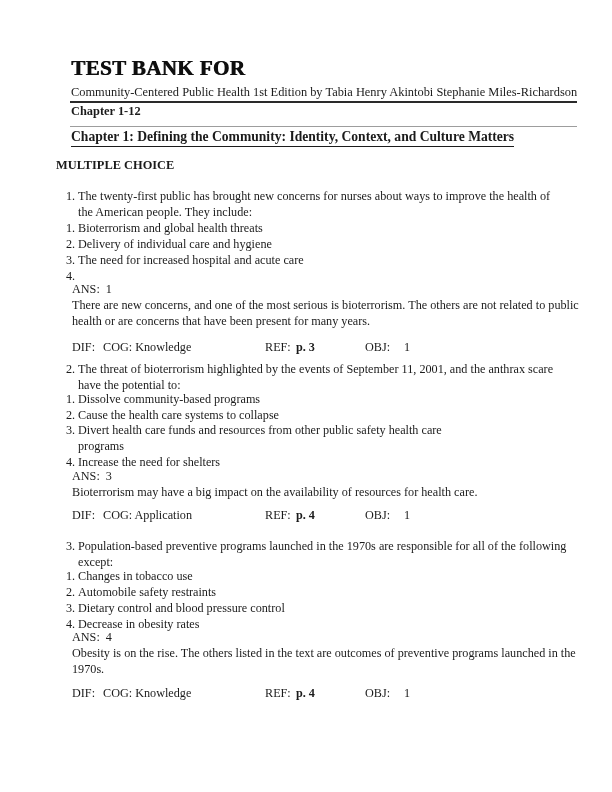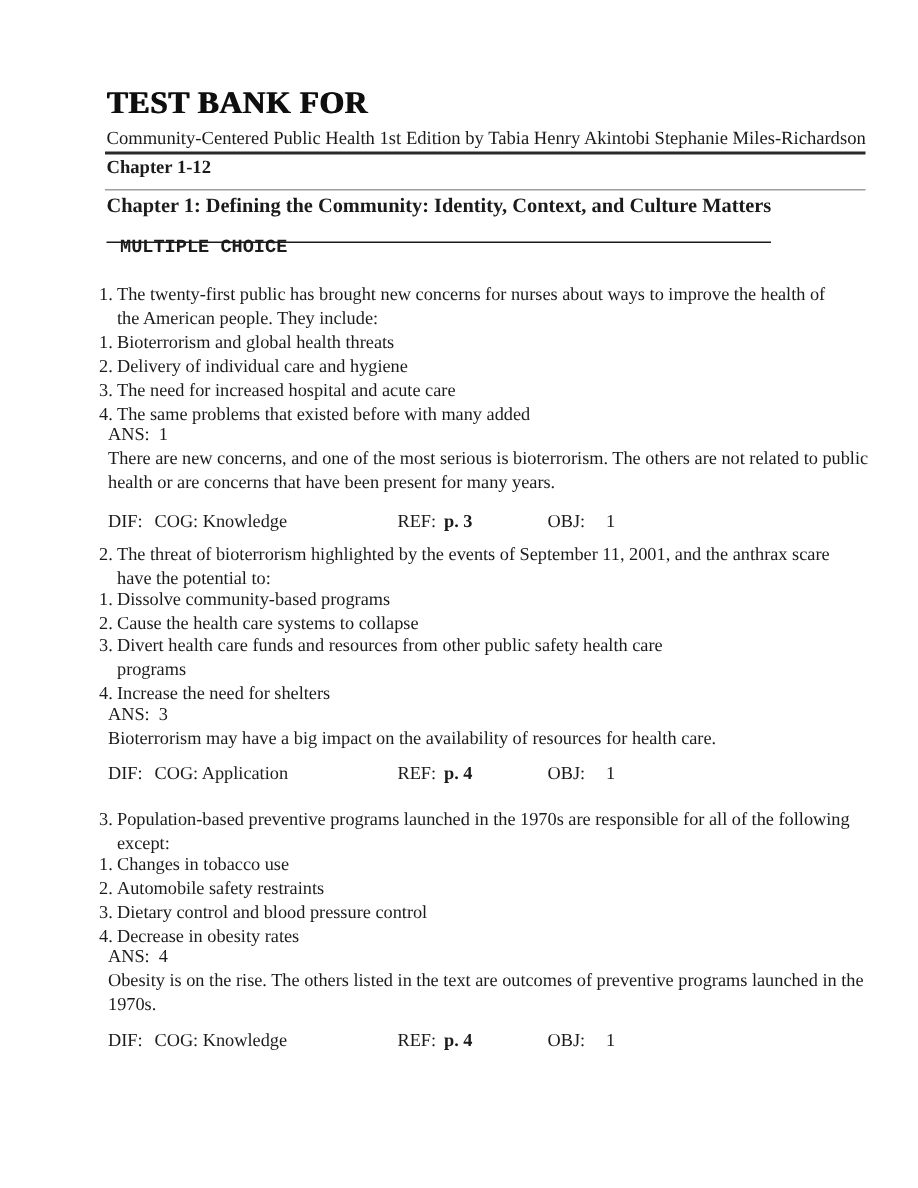--- a/index.html
+++ b/index.html
@@ -28,25 +28,25 @@
     position:absolute; left:71px; top:103px;
     font-size:12.4px; line-height:16px; font-weight:bold; white-space:pre;
   }
   .rule-light {
     position:absolute; left:70px; top:126px; width:507px; height:1px;
     background:#9d9d9d;
   }
   .chapter-heading {
     position:absolute; left:71px; top:128px;
     font-size:13.6px; line-height:17px; font-weight:bold;
-    border-bottom:1.5px solid #1b1b1b; padding-bottom:16px; white-space:pre;
+    border-bottom:1.5px solid #1b1b1b; padding-bottom:1px; white-space:pre;
   }
   .section-heading {
-    position:absolute; left:80px; top:157px;
-    font-size:12.4px; line-height:16px; font-weight:bold; white-space:pre;font-family:Liberation Mono, monospace;
+    position:absolute; left:56px; top:157px;
+    font-size:12.4px; line-height:16px; font-weight:bold; white-space:pre;
   }
   .ln {
     position:absolute; left:0; width:612px; height:16px;
     font-size:12.2px; line-height:16px;
   }
   .ln .num { position:absolute; left:66px; white-space:pre; }
   .ln .txt { position:absolute; left:78px; white-space:pre; }
   .flush {
     position:absolute; left:72px;
     font-size:12.2px; line-height:16px; white-space:pre;
@@ -87,21 +87,20 @@
   <div class="ln" style="top:236px">
     <span class="num">2.</span>
     <span class="txt">Delivery of individual care and hygiene</span>
   </div>
   <div class="ln" style="top:252px">
     <span class="num">3.</span>
     <span class="txt">The need for increased hospital and acute care</span>
   </div>
   <div class="ln" style="top:268px">
     <span class="num">4.</span>
-    <span class="txt">The same problems that existed before with many added</span>
   </div>
   <div class="flush" style="top:281px">ANS:  1</div>
   <div class="flush" style="top:297px">There are new concerns, and one of the most serious is bioterrorism. The others are not related to public</div>
   <div class="flush" style="top:313px">health or are concerns that have been present for many years.</div>
   <div class="difrow" style="top:339px">
     <span class="lbl p-dif-l">DIF:</span>
     <span class="val p-dif-v">COG: Knowledge</span>
     <span class="lbl p-ref-l">REF:</span>
     <span class="val p-ref-v">p. 3</span>
     <span class="lbl p-obj-l">OBJ:</span>

